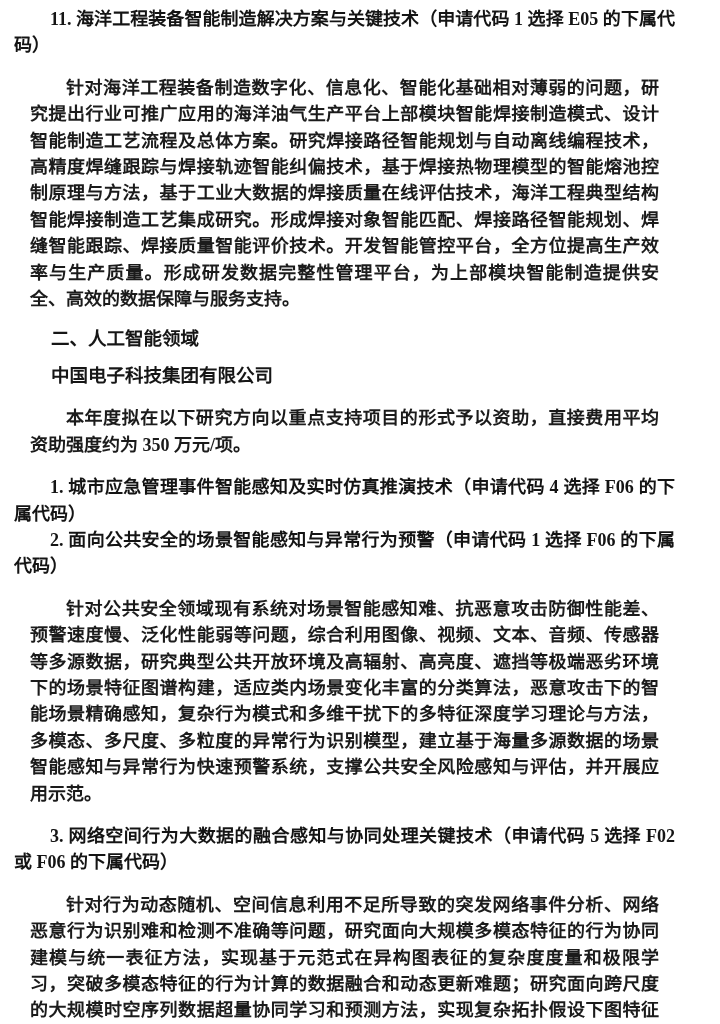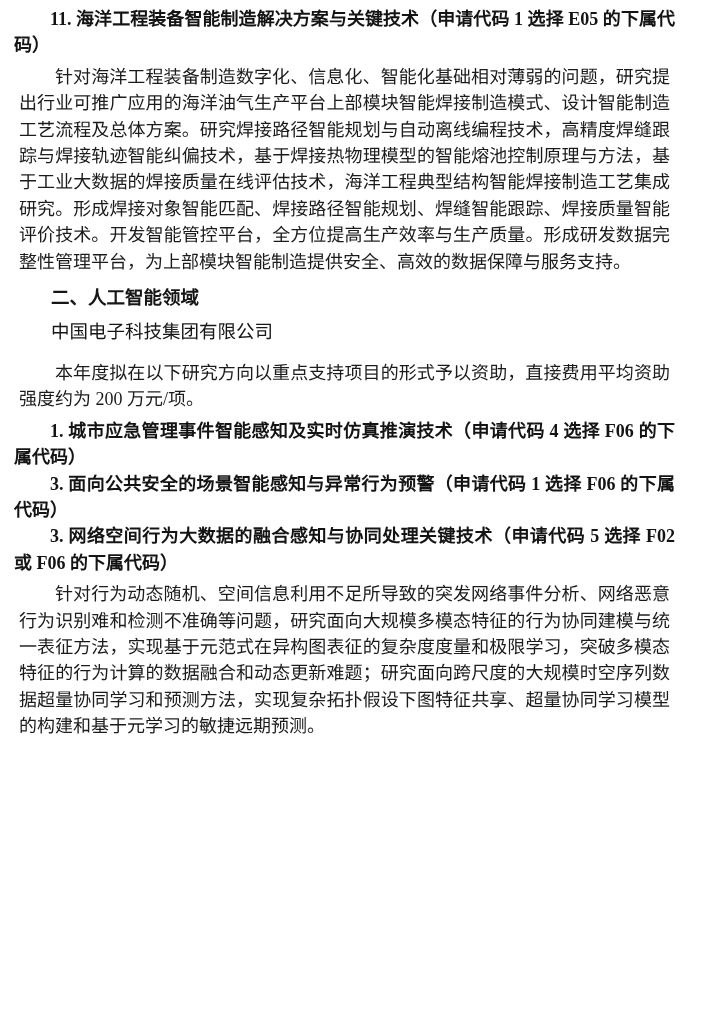--- a/index.html
+++ b/index.html
@@ -14,67 +14,68 @@
     width: 680px;
     height: 1024px;
     padding: 6px 5px 0 14px;
     background: #ffffff;
     color: #1b1b1b;
     font-family: "Liberation Serif", "DejaVu Serif", serif;
     font-size: 18px;
     line-height: 26.4px;
   }
   .para {
-    margin: 5px;
+    margin: 16px;
     text-align: justify;
     text-indent: 2em;
-    font-weight: normal;
+    font-weight: bold;
   }
   .topic-heading {
     margin: 0;
     text-align: justify;
     text-indent: 2em;
     font-weight: bold;
     color: #141414;
   }
   .chapter-heading {
     margin: 10px 0 8px 0;
     text-indent: 2em;
-    font-family: Liberation Sans, sans-serif;
+    font-family: Liberation Mono, monospace;
     font-weight: bold;
     font-size: 18.5px;
     color: #161616;
   }
   .org-heading {
     margin: 0 0 14px 0;
     text-indent: 2em;
     font-family: "Liberation Sans", "DejaVu Sans", sans-serif;
-    font-weight: normal;
+    font-weight: bold;
     font-size: 18.5px;
     color: #161616;
   }
 </style>
 </head>
 <body>
 
 <div class="page">
 
   <p class="topic-heading">11. 海洋工程装备智能制造解决方案与关键技术（申请代码 1 选择 E05 的下属代码）</p>
 
   <p class="para">针对海洋工程装备制造数字化、信息化、智能化基础相对薄弱的问题，研究提出行业可推广应用的海洋油气生产平台上部模块智能焊接制造模式、设计智能制造工艺流程及总体方案。研究焊接路径智能规划与自动离线编程技术，高精度焊缝跟踪与焊接轨迹智能纠偏技术，基于焊接热物理模型的智能熔池控制原理与方法，基于工业大数据的焊接质量在线评估技术，海洋工程典型结构智能焊接制造工艺集成研究。形成焊接对象智能匹配、焊接路径智能规划、焊缝智能跟踪、焊接质量智能评价技术。开发智能管控平台，全方位提高生产效率与生产质量。形成研发数据完整性管理平台，为上部模块智能制造提供安全、高效的数据保障与服务支持。</p>
 
   <h2 class="chapter-heading">二、人工智能领域</h2>
 
   <h3 class="org-heading">中国电子科技集团有限公司</h3>
 
-  <p class="para">本年度拟在以下研究方向以重点支持项目的形式予以资助，直接费用平均资助强度约为 200 万元/项。</p>
+  <p class="para">本年度拟在以下研究方向以重点支持项目的形式予以资助，直接费用平均资助强度约为 350 万元/项。</p>
 
   <p class="topic-heading">1. 城市应急管理事件智能感知及实时仿真推演技术（申请代码 4 选择 F06 的下属代码）</p>
 
 
-  <p class="topic-heading">3. 面向公共安全的场景智能感知与异常行为预警（申请代码 1 选择 F06 的下属代码）</p>
+  <p class="topic-heading">2. 面向公共安全的场景智能感知与异常行为预警（申请代码 1 选择 F06 的下属代码）</p>
 
+  <p class="para">针对公共安全领域现有系统对场景智能感知难、抗恶意攻击防御性能差、预警速度慢、泛化性能弱等问题，综合利用图像、视频、文本、音频、传感器等多源数据，研究典型公共开放环境及高辐射、高亮度、遮挡等极端恶劣环境下的场景特征图谱构建，适应类内场景变化丰富的分类算法，恶意攻击下的智能场景精确感知，复杂行为模式和多维干扰下的多特征深度学习理论与方法，多模态、多尺度、多粒度的异常行为识别模型，建立基于海量多源数据的场景智能感知与异常行为快速预警系统，支撑公共安全风险感知与评估，并开展应用示范。</p>
 
   <p class="topic-heading">3. 网络空间行为大数据的融合感知与协同处理关键技术（申请代码 5 选择 F02 或 F06 的下属代码）</p>
 
   <p class="para">针对行为动态随机、空间信息利用不足所导致的突发网络事件分析、网络恶意行为识别难和检测不准确等问题，研究面向大规模多模态特征的行为协同建模与统一表征方法，实现基于元范式在异构图表征的复杂度度量和极限学习，突破多模态特征的行为计算的数据融合和动态更新难题；研究面向跨尺度的大规模时空序列数据超量协同学习和预测方法，实现复杂拓扑假设下图特征共享、超量协同学习模型的构建和基于元学习的敏捷远期预测。</p>
 
 </div>
 
 </body></html>

